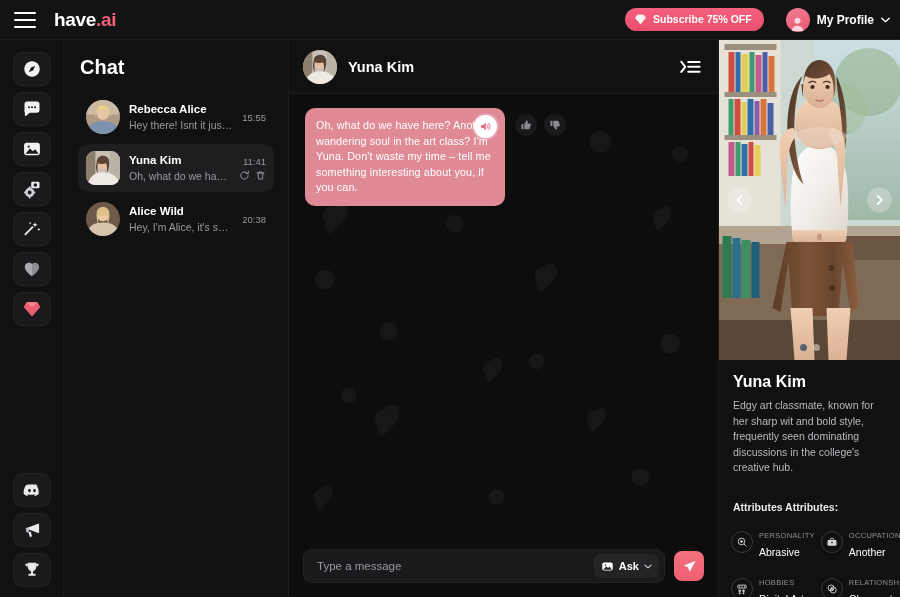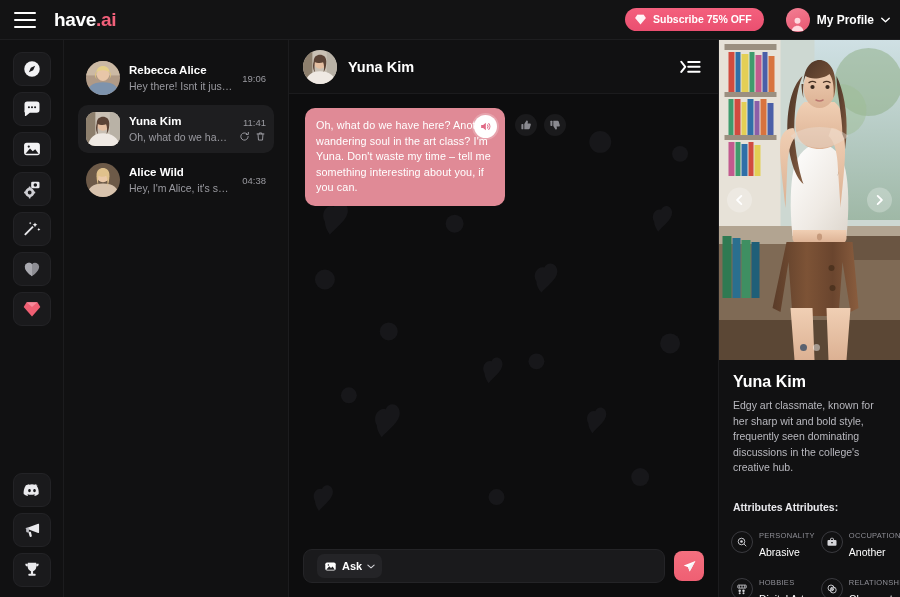--- a/index.html
+++ b/index.html
@@ -403,39 +403,40 @@
             <path d="M7 3.4h10v5.2a5 5 0 0 1-10 0z" fill="#e9e9ec"></path>
             <path d="M4 4.6h3v3.1A2.6 2.6 0 0 1 4 5.3zM20 4.6h-3v3.1a2.6 2.6 0 0 0 3-2.4z" fill="#e9e9ec"></path>
             <rect x="10.7" y="12.8" width="2.6" height="4" fill="#e9e9ec"></rect>
             <rect x="7.6" y="16.6" width="8.8" height="2.4" rx=".9" fill="#e9e9ec"></rect>
           </svg>
         </div>
       </div>
     </div>
 
     <div class="chatlist">
+      <div class="chat-title">Chat</div>
 
 
       <div class="conv">
         <div class="conv-av">
           <svg class="ph" viewBox="0 0 40 40" preserveAspectRatio="xMidYMid slice">
             <rect width="40" height="40" fill="#b09a86"></rect>
             <rect x="0" y="0" width="40" height="17" fill="#cbb9a4"></rect>
             <path d="M0 40c2-10 7-15 20-15s18 5 20 15z" fill="#7d93ad"></path>
             <circle cx="20" cy="16" r="7.4" fill="#e8c6a8"></circle>
             <path d="M12.3 14c0-5.2 3.4-8 7.7-8s7.7 2.8 7.7 8c-1.4-2-3.4-3.2-7.7-3.2S13.7 12 12.3 14z" fill="#e6d08a"></path>
             <path d="M12.5 12c-1.2 3.5-1 7 0 9.4-2.4-2.6-2.6-7.4 0-9.4zM27.5 12c1.2 3.5 1 7 0 9.4 2.4-2.6 2.6-7.4 0-9.4z" fill="#ddc37e"></path>
           </svg>
         </div>
         <div class="conv-meta">
           <div class="conv-name">Rebecca Alice</div>
           <div class="conv-snippet">Hey there! Isnt it just a p…</div>
         </div>
         <div class="conv-right">
-          <div class="conv-time">19:06</div>
+          <div class="conv-time">15:55</div>
         </div>
       </div>
 
       <div class="conv active">
         <div class="conv-av">
           <svg class="ph" viewBox="0 0 40 40" preserveAspectRatio="xMidYMid slice">
             <rect width="40" height="40" fill="#c9c0b4"></rect>
             <rect x="0" y="0" width="11" height="40" fill="#8d7f6d"></rect>
             <rect x="28" y="0" width="12" height="40" fill="#b9b2a6"></rect>
             <path d="M2 40c2-10 8-15 18-15s18 5 20 15z" fill="#efe9e3"></path>
@@ -468,21 +469,21 @@
             <path d="M0 40c2-11 8-16 20-16s18 5 20 16z" fill="#d8c3ad"></path>
             <circle cx="20" cy="15.5" r="7.2" fill="#eac8a8"></circle>
             <path d="M12.4 14.5C12.4 8.6 16 6 20 6s7.6 2.6 7.6 8.5c0 6-1.4 10.5-2.4 13 .4-6-.4-10.4-1.4-12.4-2.6 1.6-6.8 1.4-9 0-.6 3.2-1 8 .2 12.4-1.4-2.6-2.6-6.6-2.6-13z" fill="#e0c18c"></path>
           </svg>
         </div>
         <div class="conv-meta">
           <div class="conv-name">Alice Wild</div>
           <div class="conv-snippet">Hey, I'm Alice, it's so nic…</div>
         </div>
         <div class="conv-right">
-          <div class="conv-time">04:38</div>
+          <div class="conv-time">20:38</div>
         </div>
       </div>
     </div>
 
     <div class="conversation">
       <div class="conv-header">
         <div class="hdr-av">
           <svg viewBox="0 0 40 40" preserveAspectRatio="xMidYMid slice" style="width:100%;height:100%">
             <rect width="40" height="40" fill="#c9c0b4"></rect>
             <rect x="0" y="0" width="11" height="40" fill="#8d7f6d"></rect>
@@ -547,20 +548,21 @@
                 <path d="M8.6 13.8 13 21.2c1.7.2 3-1 2.8-2.7l-.6-3.6h4.4c1.4 0 2.4-1.3 2-2.6l-2.2-7.3c-.3-1-1.2-1.6-2.2-1.6H8.6z" fill="#8a8a90"></path>
                 <rect x="2.8" y="3.4" width="4" height="10.4" rx="1.2" fill="#8a8a90"></rect>
               </svg>
             </span>
           </div>
         </div>
       </div>
 
       <div class="composer">
         <div class="input-shell">
+          <input class="msg-input" type="text" placeholder="Type a message" style="">
           <div class="ask-btn">
             <svg class="img-ico" viewBox="0 0 24 24">
               <rect x="2.4" y="4.6" width="19.2" height="14.8" rx="3.2" fill="#ffffff"></rect>
               <path d="M4.2 17.8 9.6 11.4l3.3 3.4 3-2.6 4 5.6z" fill="#242427"></path>
               <circle cx="8.1" cy="9.1" r="1.35" fill="#242427"></circle>
             </svg>
             <span class="lbl">Ask</span>
             <svg class="chev2" viewBox="0 0 12 8">
               <path d="M1 1.8 6 6.2 11 1.8" stroke="#d5d5da" stroke-width="1.7" fill="none" stroke-linecap="round" stroke-linejoin="round"></path>
             </svg>

